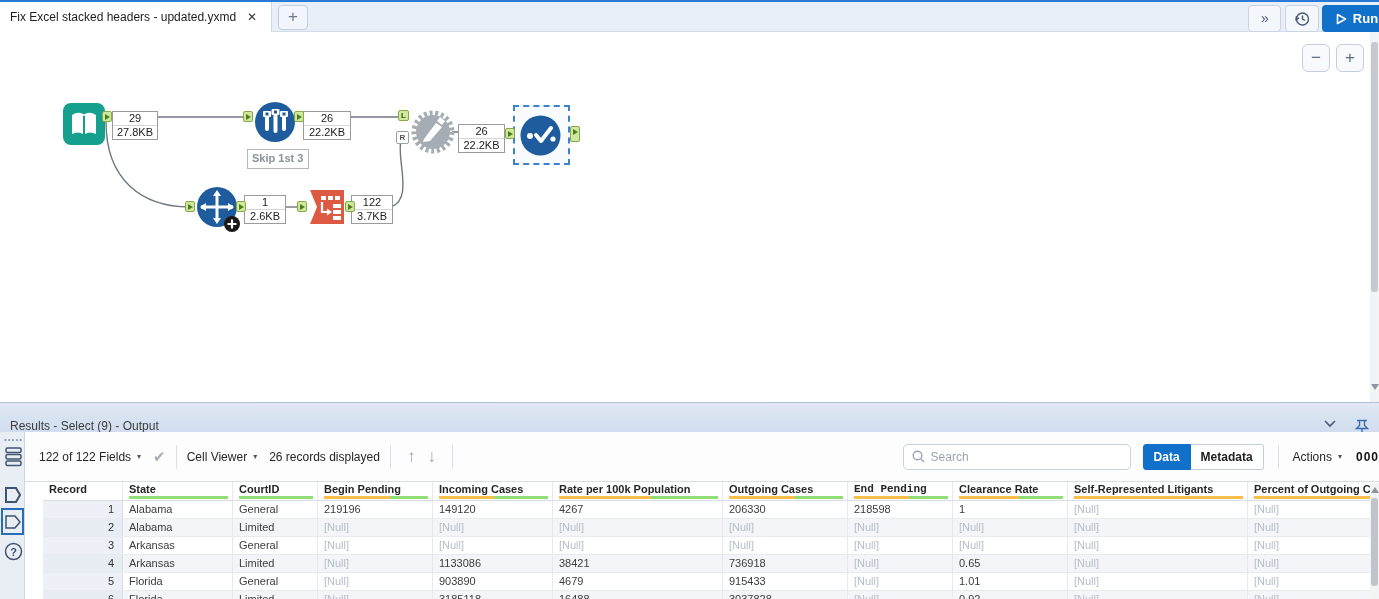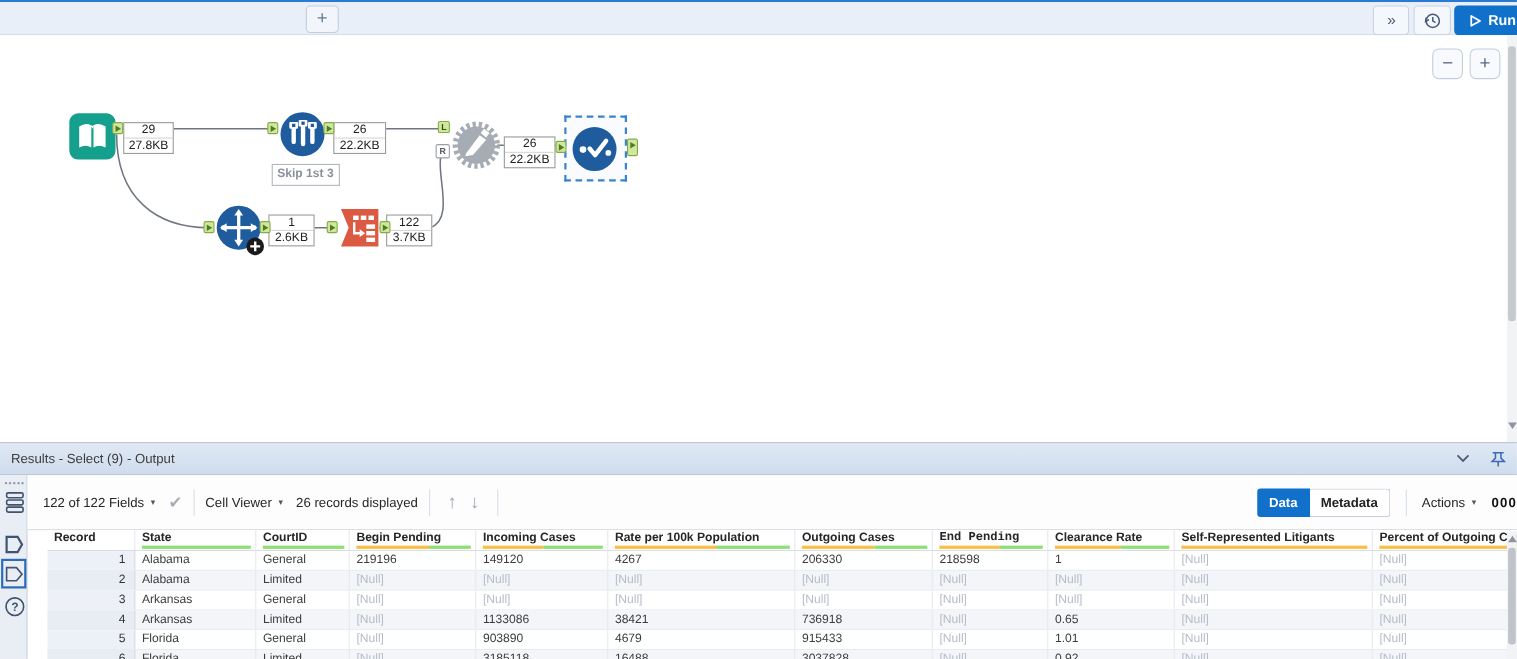--- a/index.html
+++ b/index.html
@@ -31,21 +31,21 @@
   .anchor::after { content:""; position:absolute; left:2px; top:2px; border-left:5px solid #4e7d1e; border-top:3px solid transparent; border-bottom:3px solid transparent; }
   .anchor-lbl { width:11px; height:11px; background:#cfe79f; border:1px solid #86ab46; border-radius:2px; font-size:8px; font-weight:bold; color:#33550e; text-align:center; line-height:10px; z-index:4; }
   .anchor-r { width:13px; height:13px; background:#fff; border:1px solid #9aa0a8; border-radius:2px; font-size:8px; font-weight:bold; color:#555; text-align:center; line-height:12px; z-index:4; }
   #sel-rect { left:513px; top:73px; width:57px; height:60px; border:2px dashed #3b82d0; background:rgba(59,130,208,0.03); z-index:2; }
   .tool { z-index:3; }
   #canvas-scroll { left:1370px; top:0; width:9px; height:370px; background:#f2f3f5; }
   #canvas-scroll-thumb { left:1371px; top:10px; width:7px; height:250px; background:#c6c9ce; border-radius:3px; }
   #canvas-scroll-down { left:1371px; top:352px; width:0; height:0; border-left:4px solid transparent; border-right:4px solid transparent; border-top:6px solid #8d949e; }
 
   
-  #results-title { left:0; top:402px; width:1379px; height:30px; background:linear-gradient(#e0e9f4,#cfdcee); border-top:1px solid #aebfd6; border-bottom:1px solid #b4c2d6; display:flex; align-items:center; font-size:12px; color:#3c3c3c; padding:0 10px; }
+  #results-title { left:0; top:402px; width:1379px; height:30px; background:linear-gradient(#e0e9f4,#cfdcee); border-top:1px solid #aebfd6; border-bottom:1px solid #b4c2d6; display:flex; font-size:12px; color:#3c3c3c; padding:16px 10px; }
   #results-title .spacer { flex:1; }
   #results-toolbar { left:25px; top:432px; width:1354px; height:50px; background:#fdfdfe; border-bottom:1px solid #d7dde6; display:flex; align-items:center; font-size:12px; color:#262626; }
   .sep { width:1px; height:24px; background:#d9dfe8; margin:0 10px; }
   .caret { font-size:8px; color:#555; margin-left:6px; }
   .arrow-glyph { font-size:17px; color:#9aa6b4; margin:0 6px; }
   #search-box { width:228px; height:26px; border:1px solid #c9d2de; border-radius:5px; background:#fff; display:flex; align-items:center; padding:0 8px; color:#9aa4b2; margin-right:12px; }
   #search-input { border:none; outline:none; flex:1; font-size:12px; color:#444; background:transparent; margin-left:6px; }
   #search-input::placeholder { color:#9aa4b2; }
   .toggle-btn { height:26px; padding:0 10px; display:flex; align-items:center; font-size:12px; }
   #data-btn { background:#1070ca; color:#fff; border:1px solid #1070ca; border-radius:3px 0 0 3px; font-weight:bold; }
@@ -73,20 +73,24 @@
   .td.null { color:#b6bdc9; }
   #grid-scroll { left:1370px; top:483px; width:9px; height:116px; background:#f2f3f5; }
   #grid-scroll-up { left:1371px; top:487px; width:0; height:0; border-left:4px solid transparent; border-right:4px solid transparent; border-bottom:6px solid #8d949e; }
   #grid-scroll-thumb { left:1371px; top:498px; width:7px; height:88px; background:#c0c4ca; border-radius:3px; }
 </style>
 </head>
 <body>
 
 <div class="abs" id="topline"></div>
 <div class="abs" id="tabbar">
+  <div class="abs" id="tab-active">
+    <span id="tab-title">Fix Excel stacked headers -  updated.yxmd</span>
+    <span id="tab-close">✕</span>
+  </div>
   <div class="abs" id="newtab-btn">+</div>
   <div class="abs tb-btn" id="overflow-btn">»</div>
   <div class="abs tb-btn" id="history-btn">
     <svg width="18" height="18" viewBox="0 0 18 18">
       <circle cx="9.5" cy="9" r="6" fill="none" stroke="#4a5b77" stroke-width="1.4"></circle>
       <path d="M9.5 5.5 V9 L12 10.5" fill="none" stroke="#4a5b77" stroke-width="1.4"></path>
       <path d="M3.5 6 L3 9.5 L6 8" fill="none" stroke="#4a5b77" stroke-width="1.4"></path>
     </svg>
   </div>
   <div class="abs" id="run-btn">
@@ -265,20 +269,27 @@
   <span style="color:#a7adb6;font-size:15px;margin-left:12px">✔</span>
   <span class="sep"></span>
   <span>Cell Viewer</span>
   <span class="caret">▾</span>
   <span style="margin-left:12px">26 records displayed</span>
   <span class="sep"></span>
   <span class="arrow-glyph">↑</span>
   <span class="arrow-glyph">↓</span>
   <span class="sep"></span>
   <span style="flex:1"></span>
+  <div id="search-box">
+    <svg width="13" height="13" viewBox="0 0 13 13">
+      <circle cx="5.5" cy="5.5" r="4.3" fill="none" stroke="#9aa4b2" stroke-width="1.4"></circle>
+      <line x1="9" y1="9" x2="12" y2="12" stroke="#9aa4b2" stroke-width="1.4"></line>
+    </svg>
+    <input id="search-input" type="text" placeholder="Search" style="">
+  </div>
   <div class="toggle-btn" id="data-btn">Data</div>
   <div class="toggle-btn" id="metadata-btn">Metadata</div>
   <span class="sep" style="margin:0 14px"></span>
   <span>Actions</span>
   <span class="caret">▾</span>
   <span id="counter">000</span>
 </div>
 
 <div class="abs" id="grid">
   <div id="thead">

